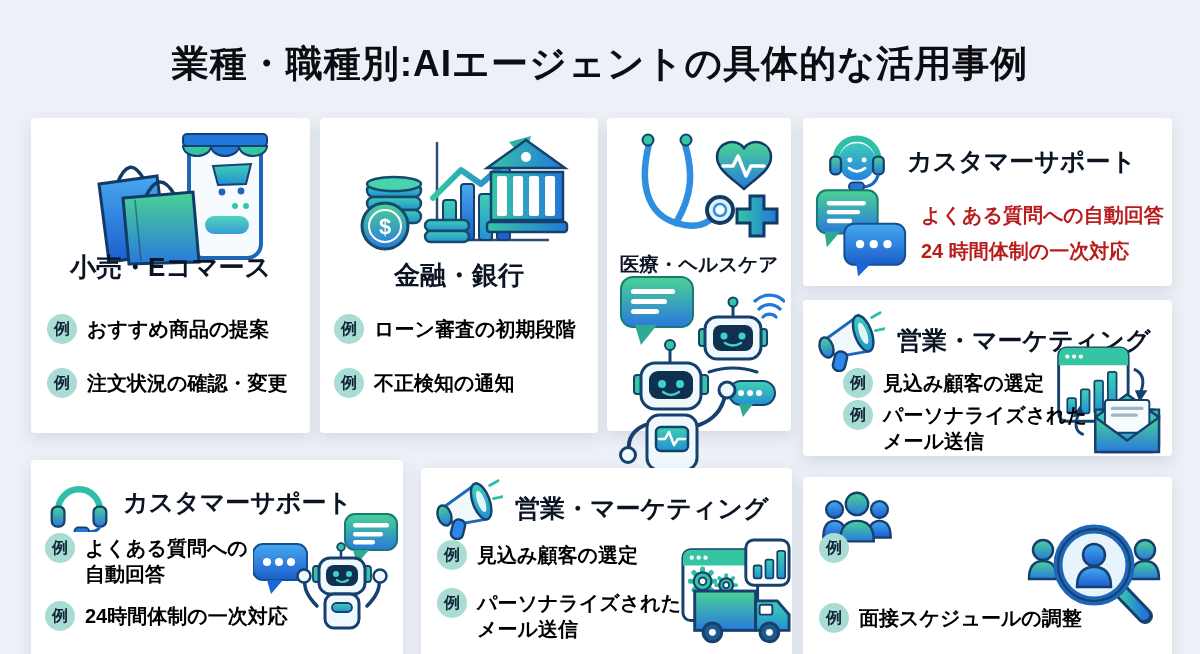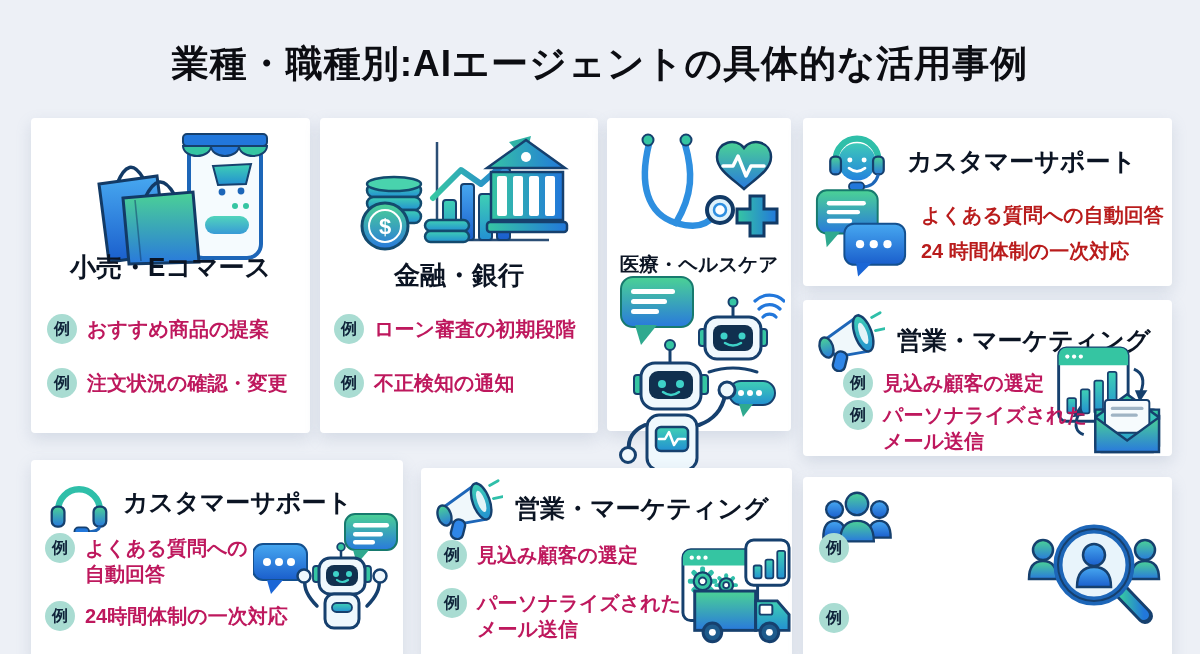--- a/index.html
+++ b/index.html
@@ -10,21 +10,21 @@
   .card{position:absolute;background:#FFFFFF;border-radius:4px;
         box-shadow:0 6px 16px rgba(110,130,160,.20);margin-top:28px;}
   .card-title{font-weight:800;color:#0B1423;}
   .center-title{position:absolute;left:0;width:100%;text-align:center;}
   .icon-wrap{position:absolute;left:0;width:100%;display:flex;justify-content:center;}
   .hdr{position:absolute;display:flex;align-items:center;gap:12px;}
   .hdr .card-title{font-size:25px;white-space:nowrap;}
   .ex-row{position:absolute;display:flex;align-items:flex-start;gap:10px;}
   .badge{flex:0 0 auto;width:30px;height:30px;border-radius:50%;background:#A9DCD2;
          color:#0E2239;font-size:16px;font-weight:800;display:flex;align-items:center;justify-content:center;}
-  .ex-text{font-size:20px;font-weight:800;color:#be185d;line-height:1.32;white-space:pre-line;padding-top:2px;}
+  .ex-text{font-size:20px;font-weight:800;color:#000000;line-height:1.32;white-space:pre-line;padding-top:2px;}
   .plain-line{position:absolute;font-size:20px;font-weight:800;color:#b91c1c;white-space:pre;}
   .abs{position:absolute;}
   svg{display:block;}
 </style>
 </head>
 <body>
 
 <div class="canvas">
 
   <svg width="0" height="0" style="position:absolute" aria-hidden="true">
@@ -409,16 +409,17 @@
         <circle cx="71" cy="62" r="36" fill="none" stroke="#16406E" stroke-width="2"></circle>
         <circle cx="71" cy="52" r="11" fill="url(#gBL)" stroke="#16406E" stroke-width="2.5"></circle>
         <path d="M54,84 Q54,64 71,64 Q88,64 88,84 Z" fill="url(#gBL)" stroke="#16406E" stroke-width="2.5"></path>
       </svg>
     </div>
     <div class="ex-row" style="left:16px;top:56px;">
       <span class="badge">例</span>
     </div>
     <div class="ex-row" style="left:16px;top:126px;">
       <span class="badge">例</span>
+      <span class="ex-text">面接スケジュールの調整</span>
     </div>
   </div>
 
 </div>
 
 </body></html>

